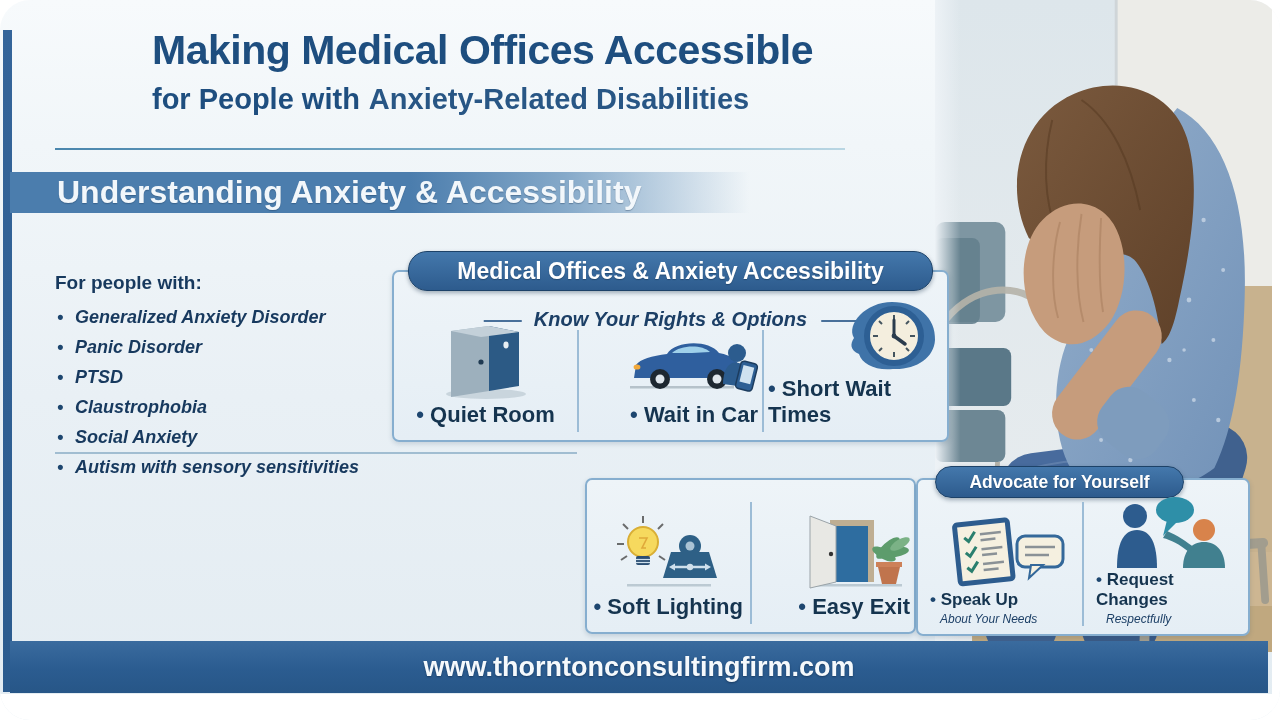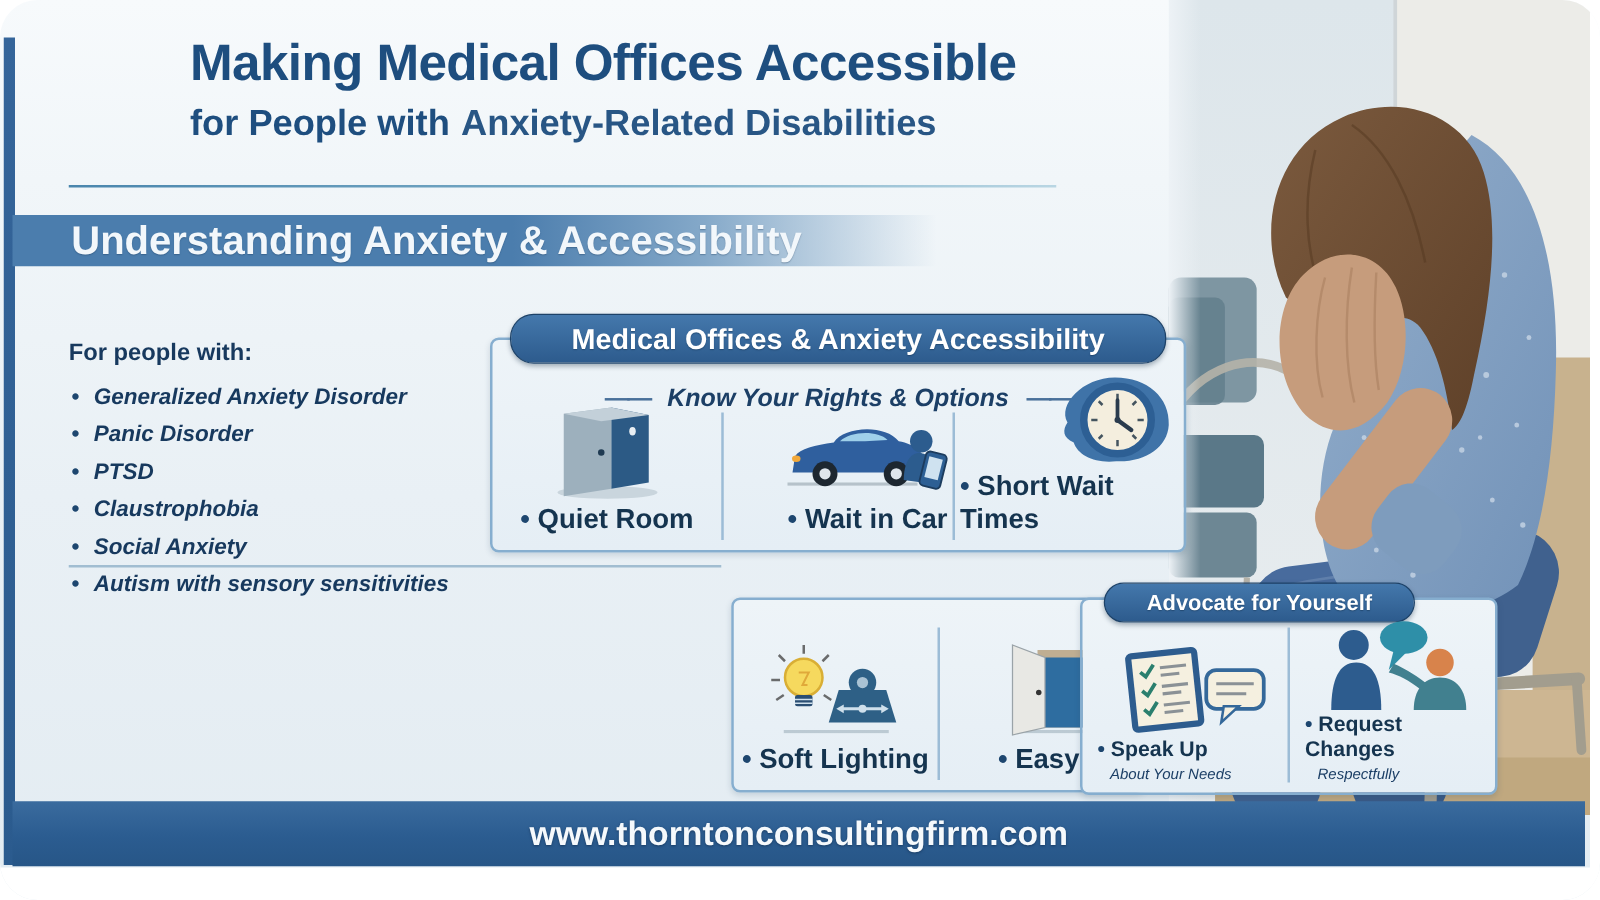--- a/index.html
+++ b/index.html
@@ -64,21 +64,21 @@
   .col{flex:1;display:flex;flex-direction:column;align-items:center;justify-content:flex-end;}
   .col + .col{border-left:2px solid #9cbcd6;align-items:flex-end;}
   .opt-label{font-size:22px;font-weight:bold;color:#15344f;padding:2px 4px 4px 4px;}
   .opt-label::before{content:"•  ";color:#1d466f;}
   .opt-sub{font-size:12px;font-style:italic;font-weight:400;color:#1c3f66;margin-top:-2px;padding-left:14px;align-self:flex-start;}
 
   .sensory-card{left:585px;top:478px;width:327px;height:152px;z-index:3;}
   .sensory-card .pill{left:37px;width:260px;top:-14px;height:30px;line-height:30px;font-size:17.5px;}
   .sensory-card .cols{top:22px;}
 
-  .advocate-card{left:864px;top:478px;width:330px;height:154px;z-index:3;}
+  .advocate-card{left:916px;top:478px;width:330px;height:154px;z-index:3;}
   .advocate-card .pill{left:17px;width:247px;top:-14px;height:30px;line-height:30px;font-size:17.5px;}
   .advocate-card .cols{top:22px;}
   .advocate-card .col{align-items:flex-start;padding-left:8px;box-sizing:border-box;}
   .advocate-card .col .iconbox{align-self:center;}
   .advocate-card .opt-label{font-size:17px;}
 
   .footer-banner{
     position:absolute;left:10px;top:641px;width:1258px;height:52px;z-index:4;
     background:linear-gradient(180deg,#3a6b9e,#2b5c90 55%,#275687);
     color:#f5f9fc;font-size:27px;font-weight:bold;text-align:center;line-height:52px;

